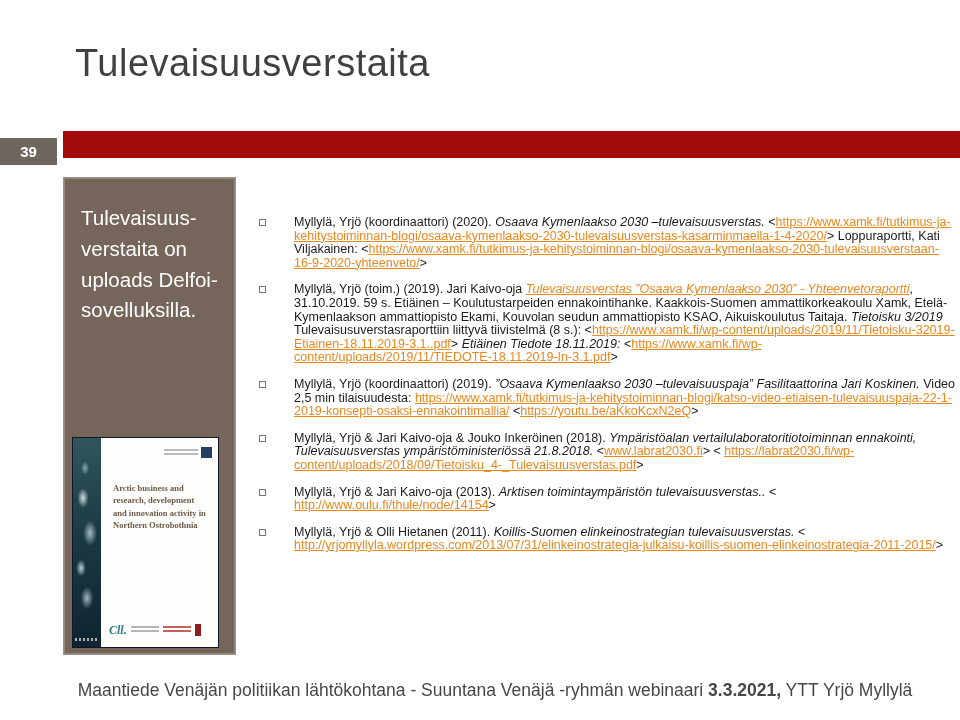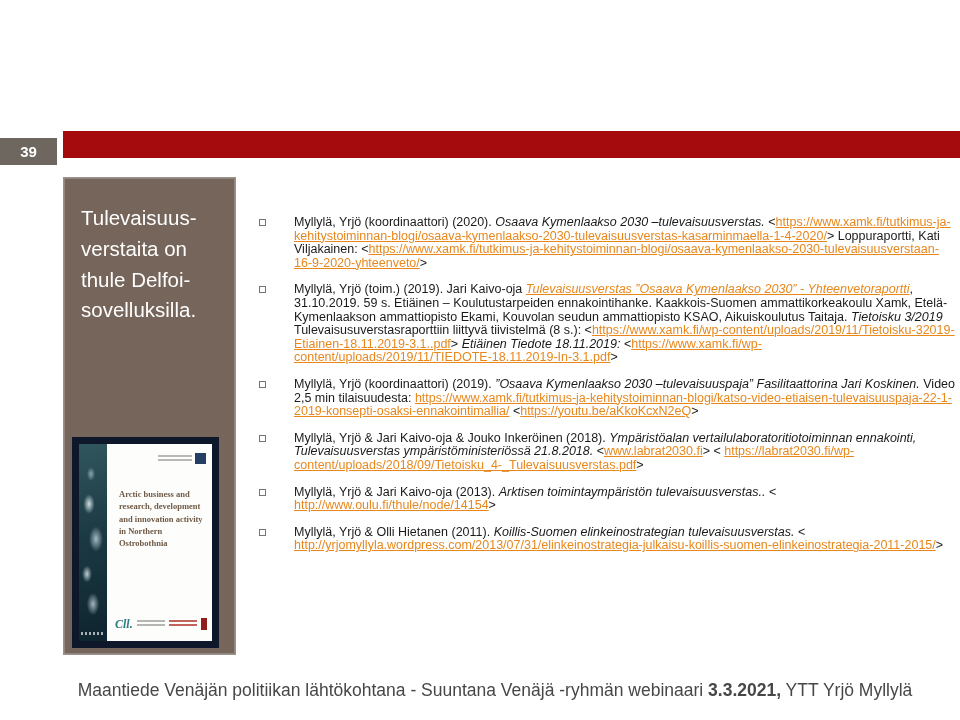--- a/index.html
+++ b/index.html
@@ -13,21 +13,21 @@
   .page-box{position:absolute;left:0;top:0;width:57px;height:27px;background:var(--page-box-gray,#6E675F);
             color:#fff;font-size:15px;font-weight:700;display:flex;align-items:center;justify-content:center;margin-top:7px;}
   .red-bar{position:absolute;left:63px;right:0;top:0;height:27px;background:var(--accent-red,#A50B0D);}
 
   .sidebar{position:absolute;left:63px;top:177px;width:173px;height:478px;box-sizing:border-box;
            background:var(--sidebar-brown,#76655A);border:1px solid #99918a;
            box-shadow:inset 0 0 0 1px rgba(255,255,255,.22);}
   .sidebar-text{margin:0;padding:25px 13px 0 17px;font-size:20.5px;line-height:1.5;color:#fff;}
 
   .cover{position:absolute;left:8px;top:259px;width:147px;height:211px;box-sizing:border-box;
-         background:#fdfdfc;border:7px solid #0f172a;}
+         background:#fdfdfc;border:1px solid #0f172a;}
   .cover-photo{position:absolute;left:0;top:0;bottom:0;width:28px;
     background:
       radial-gradient(ellipse 8px 14px at 10px 60px, rgba(230,240,245,.9), rgba(230,240,245,0) 70%),
       radial-gradient(ellipse 10px 18px at 17px 95px, rgba(200,220,230,.8), rgba(200,220,230,0) 70%),
       radial-gradient(ellipse 7px 12px at 8px 130px, rgba(220,235,240,.85), rgba(220,235,240,0) 70%),
       radial-gradient(ellipse 9px 16px at 14px 160px, rgba(210,228,236,.75), rgba(210,228,236,0) 70%),
       radial-gradient(ellipse 6px 10px at 12px 30px, rgba(200,225,235,.6), rgba(200,225,235,0) 70%),
       linear-gradient(170deg,#31565e 0%,#1c3a44 45%,#0e242e 100%);}
   .cover-photo-caption{position:absolute;bottom:6px;left:2px;right:2px;height:3px;opacity:.75;
       background:repeating-linear-gradient(90deg,rgba(255,255,255,.85) 0 2px,transparent 2px 4px);}
@@ -55,30 +55,31 @@
 
   .footer{position:absolute;left:30px;right:0;top:664px;margin:16px;text-align:center;
           font-size:17.5px;color:var(--footer-gray,#474747);}
   .footer b{font-weight:700;}
 </style>
 </head>
 <body>
 
 <div class="slide">
 
+  <h1 class="title">Tulevaisuusverstaita</h1>
 
   <div class="band">
     <div class="page-box">
       <span>39</span>
     </div>
     <div class="red-bar"></div>
   </div>
 
   <aside class="sidebar">
-    <p class="sidebar-text">Tulevaisuus-verstaita on thule Delfoi-sovelluksilla.</p>
+    <p class="sidebar-text">Tulevaisuus-verstaita on uploads Delfoi-sovelluksilla.</p>
 
     <div class="cover">
       <div class="cover-photo">
         <div class="cover-photo-caption"></div>
       </div>
       <div class="cover-agency">
         <span class="agency-lines">
             <i></i>
             <i></i>
           </span>

